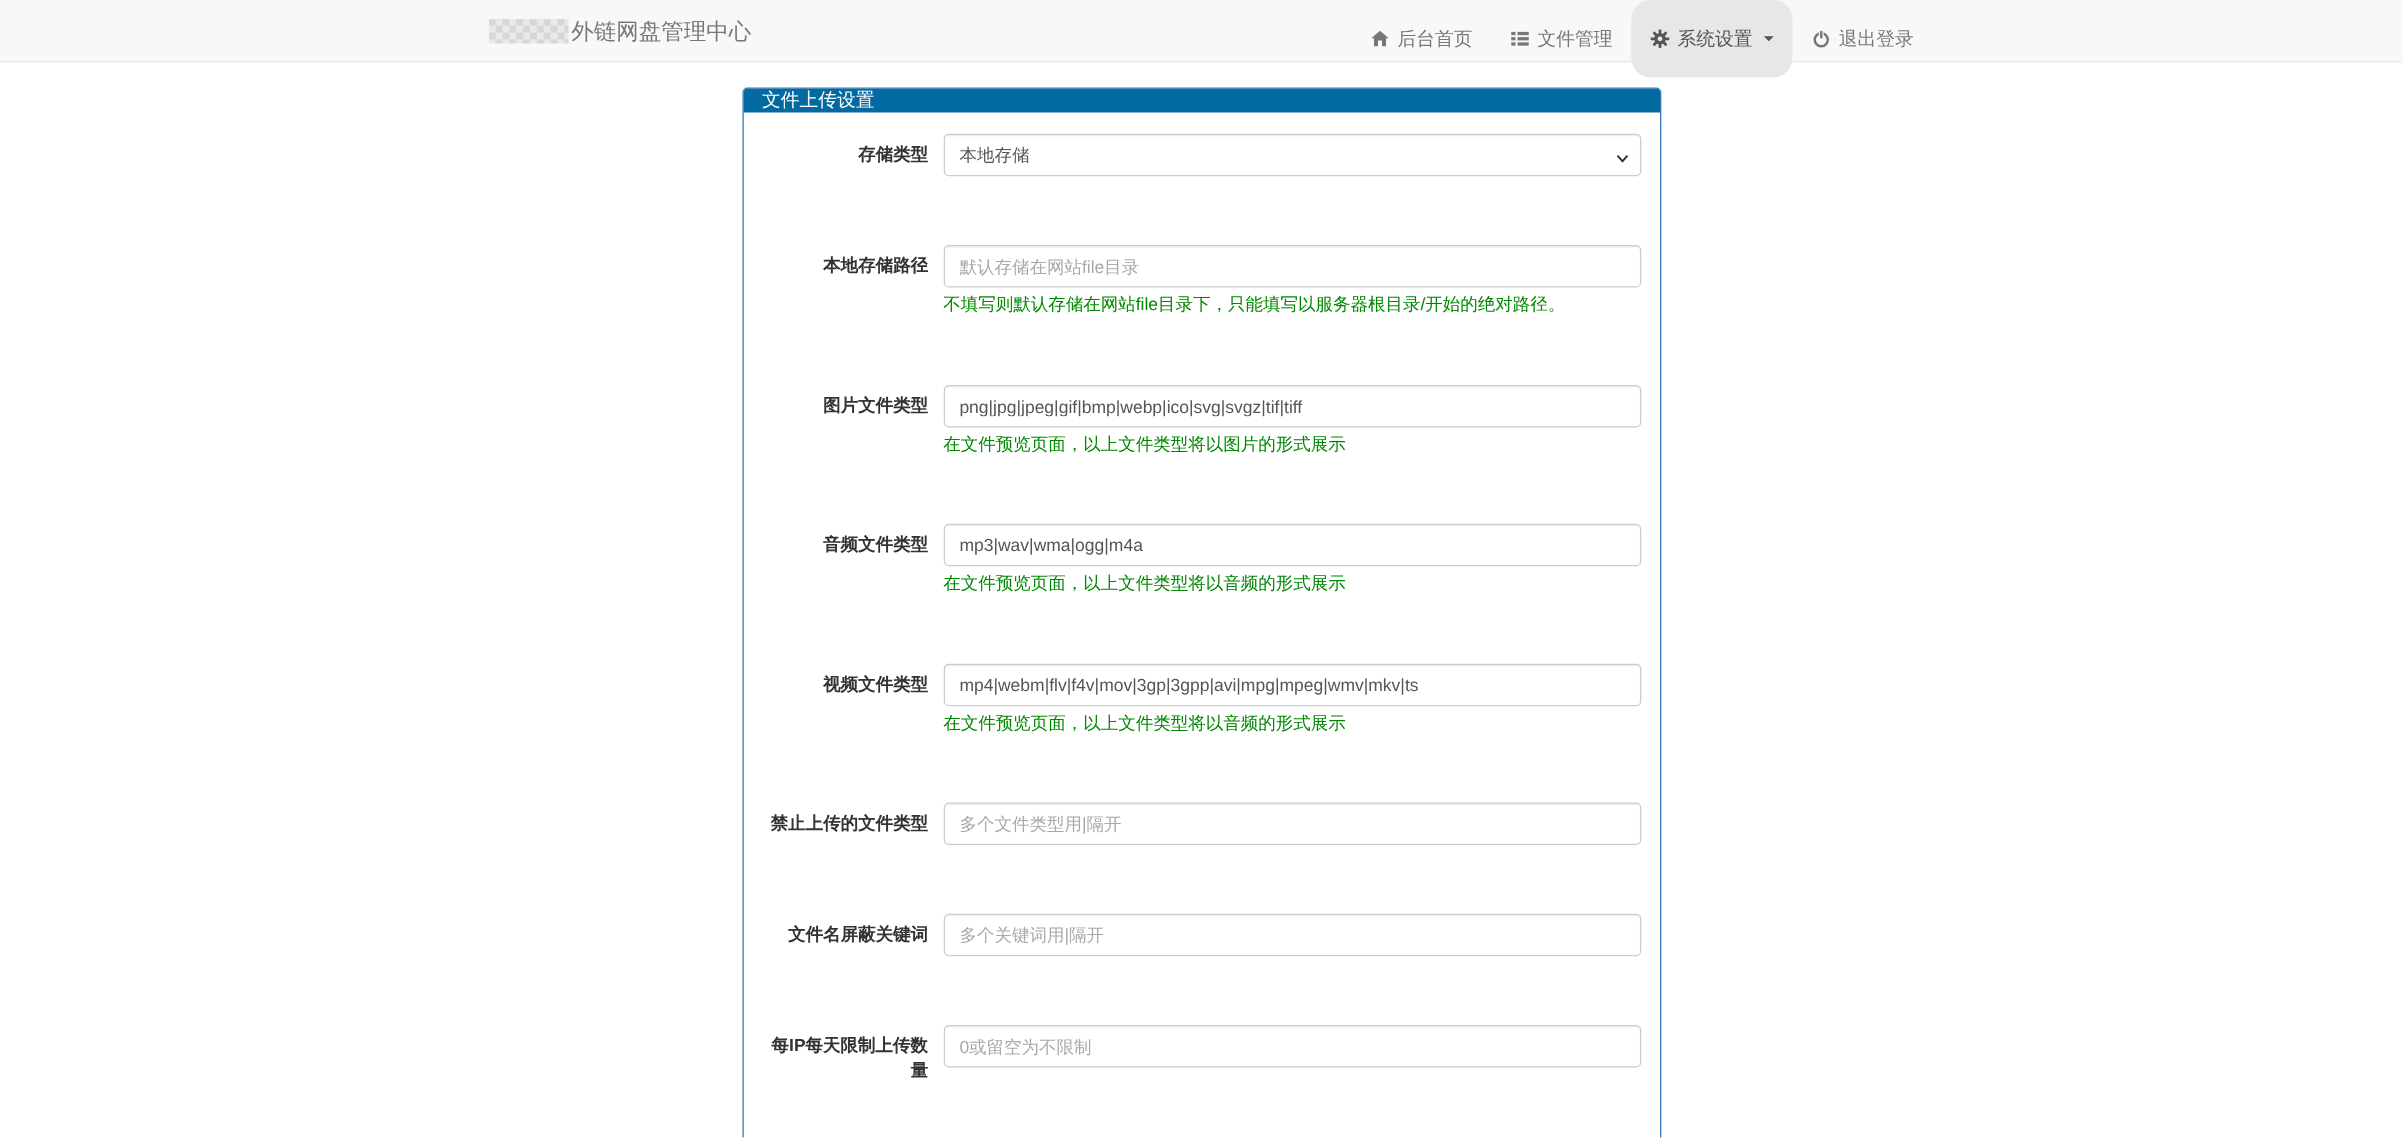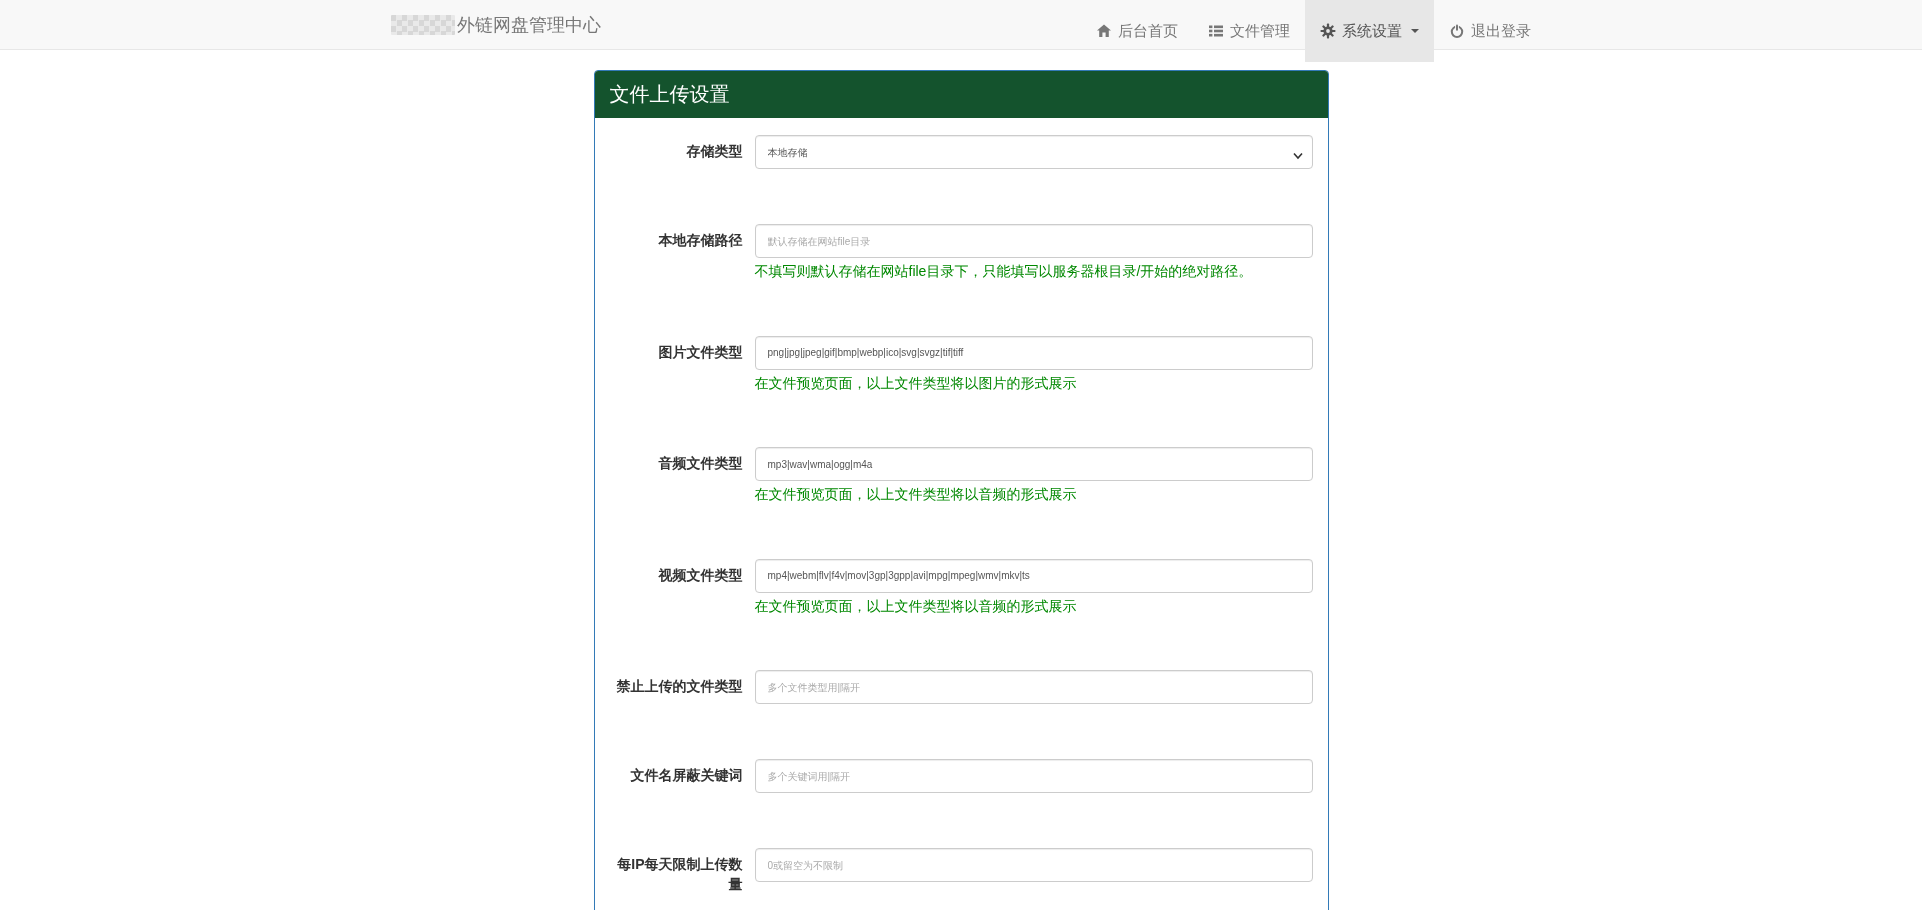--- a/index.html
+++ b/index.html
@@ -11,40 +11,40 @@
   .navbar-container { width:1170px; margin:0 auto; height:50px;
     display:flex; justify-content:space-between; align-items:stretch; }
   .brand { display:flex; align-items:center; padding:0 15px; font-size:18px;
     color:#777; text-decoration:none; gap:0; cursor:pointer; }
   .censor-block { display:inline-block; width:64px; height:20px; margin-right:2px;
     background:repeating-conic-gradient(#e9e9e9 0% 25%, #d7d7d7 0% 50%);
     background-size:11px 11px; border-radius:1px; }
   .nav-list { display:flex; list-style:none; height:50px; }
   .nav-item { display:flex; align-items:center; gap:6px; padding:0 15px;
     font-size:15px; color:#777; cursor:pointer; height:62px; }
-  .nav-item.active { background:#e7e7e7; color:#555; }
+  .nav-item.active { background:#e7e7e7; color:#555;border-radius:16px; }
   .nav-item svg { display:block; }
   .caret { display:inline-block; width:0; height:0; margin-left:3px;
     border-left:4px solid transparent; border-right:4px solid transparent;
     border-top:4px solid currentColor; }
 
   
   .panel { width:735px; margin:20px auto 0; border:1px solid #337ab7;
     border-radius:4px; box-shadow:0 1px 1px rgba(0,0,0,.05); background:#fff; }
-  .panel-heading { background:#14532d; color:#fff; font-size:20px;
-    padding:10px 15px; border-radius:3px 3px 0 0; }
+  .panel-heading { background:#0369a1; color:#fff; font-size:15px;
+    padding:0 15px; border-radius:3px 3px 0 0; }
   .panel-body { padding:17px 15px 30px; }
 
   .form-row { display:flex; margin-bottom:55px; }
   .form-row:last-child { margin-bottom:0; }
   .col-label { flex:0 0 145px; text-align:right; padding:7px 12px 0 0;
     font-size:14px; font-weight:bold; color:#333; line-height:1.4; }
   .col-control { flex:1; min-width:0; }
 
-  .form-control { width:100%; height:34px; padding:6px 12px; font-size:10px;
+  .form-control { width:100%; height:34px; padding:6px 12px; font-size:14px;
     color:#555; background:#fff; border:1px solid #ccc; border-radius:4px;
     box-shadow:inset 0 1px 1px rgba(0,0,0,.075); outline:none;
     font-family:"Liberation Sans","DejaVu Sans",sans-serif; }
   .form-control::placeholder { color:#a9a9a9; opacity:1; }
 
   .select-wrap { position:relative; }
   .select-wrap .form-control { appearance:none; -webkit-appearance:none;
     padding-right:28px; cursor:pointer; }
   .select-chevron { position:absolute; right:9px; top:50%; margin-top:-5px;
     pointer-events:none; }

